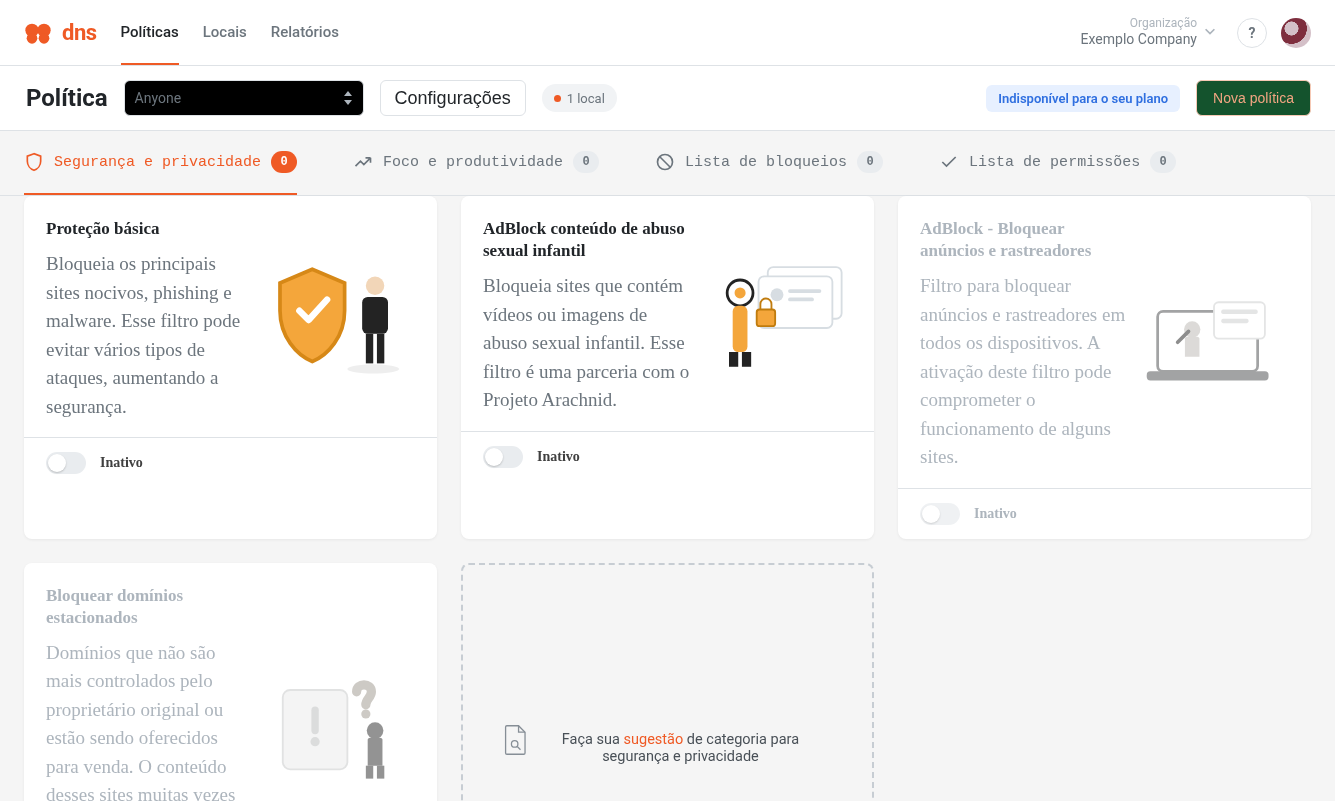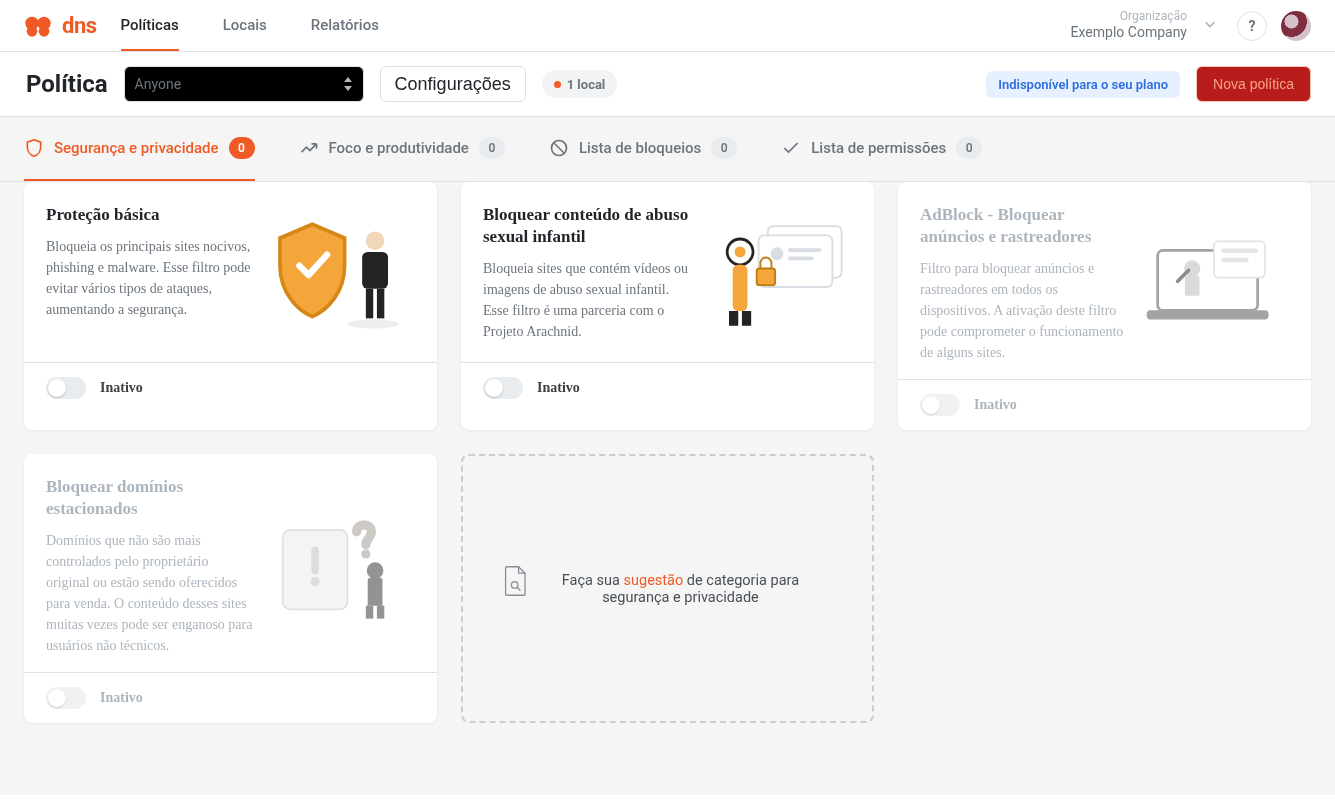--- a/index.html
+++ b/index.html
@@ -18,47 +18,47 @@
     font-family: -apple-system, BlinkMacSystemFont, "Segoe UI", Roboto, "Helvetica Neue", Arial, sans-serif;
     font-size: 14px;
     color: var(--text);
     background: var(--bg-card);
   }
   
   .topnav {
     display: flex;
     align-items: center;
     padding: 0 24px;
-    height: 52px;
+    height: 66px;
     border-bottom: 1px solid var(--border);
   }
   .logo {
     display: flex;
     align-items: center;
     gap: 6px;
     margin-right: 24px;
     color: var(--orange);
     font-weight: 700;
     font-size: 22px;
     letter-spacing: -0.5px;
   }
   .logo svg { width: 32px; height: 24px; }
-  .navtabs { display: flex; gap: 44px; font-size: 15px; height: 100%; }
+  .navtabs { display: flex; gap: 24px; font-size: 15px; height: 100%; }
   .navtab {
     display: flex;
     align-items: center;
     color: var(--text-muted);
     cursor: pointer;
     border-bottom: 2px solid transparent;
     height: 100%;
     font-weight: 500;
   }
   .navtab.active { color: var(--text); border-bottom-color: var(--orange); }
   .topnav-spacer { flex: 1; }
-  .org-block { text-align: right; line-height: 1.25; margin-right: 16px; }
+  .org-block { text-align: right; line-height: 1.25; margin-right: 6px; }
   .org-label { font-size: 12px; color: var(--text-disabled); }
   .org-name { font-size: 14px; color: var(--text-muted); }
   .chevron { margin-right: 20px; color: var(--text-disabled); cursor: pointer; }
   .help-btn {
     width: 30px; height: 30px; border: 1px solid var(--border); border-radius: 50%;
     display: flex; align-items: center; justify-content: center;
     color: var(--text-muted); font-weight: 700; cursor: pointer; margin-right: 14px;
   }
   .avatar {
     width: 30px; height: 30px; border-radius: 50%;
@@ -77,39 +77,40 @@
   }
   .select-box .caret { font-size: 12px; color: var(--text-disabled); line-height: 0.7; }
   .cfg-btn {
     border: 1px solid var(--border); border-radius: 6px; height: 36px;
     padding: 0 14px; background: #fff; cursor: pointer; color: var(--text);
     font-size: 18px;
   }
   .local-badge {
     display: inline-flex; align-items: center; gap: 6px;
     background: #f1f3f5; border-radius: 14px; height: 28px; padding: 0 12px;
-    color: var(--text-muted); font-weight: 700; font-size: 13px;
+    color: var(--text-muted); font-weight: 400; font-size: 13px;
   }
   .local-badge .dot { width: 7px; height: 7px; border-radius: 50%; background: var(--orange); }
   .ph-spacer { flex: 1; }
   .plan-badge {
     background: #e7f0ff; color: #2f6fe0; border-radius: 6px;
     padding: 6px 12px; font-size: 13px; font-weight: 600;
   }
   .new-policy-btn {
-    border: 1px solid #f6c9b5; color: #f2a582; background: #b91c1c;
+    border: 1px solid #f6c9b5; color: #f2a582; background: #14532d;
     border-radius: 6px; height: 36px; padding: 0 16px; font-size: 14px;
     cursor: not-allowed;
   }
   
   .content-area { background: var(--bg-page); min-height: calc(100vh - 58px - 65px); }
   .subtabs {
-    display: flex; gap: 44px; padding: 0 24px;
+    display: flex; gap: 56px; padding: 0 24px;
     border-bottom: 1px solid var(--border);
     background: var(--bg-page);
+    font-family: Liberation Mono, monospace;
   }
   .subtab {
     display: flex; align-items: center; gap: 10px;
     padding: 20px 0; color: var(--text-muted); cursor: pointer;
     border-bottom: 2px solid transparent; font-size: 15px; font-weight: 500;
   }
   .subtab.active { color: var(--orange); border-bottom-color: var(--orange); }
   .count-pill {
     min-width: 26px; height: 22px; border-radius: 11px;
     display: inline-flex; align-items: center; justify-content: center;
@@ -124,21 +125,21 @@
     gap: 24px; padding: 0 24px 24px;
   }
   .card {
     background: var(--bg-card); border-radius: 8px;
     box-shadow: 0 1px 3px rgba(0,0,0,0.06);
     display: flex; flex-direction: column; font-family: Liberation Serif, serif;
   }
   .card-body { padding: 22px 22px 16px; display: flex; gap: 12px; min-height: 180px; }
   .card-text { flex: 1; }
   .card-title { font-size: 17px; font-weight: 700; margin-bottom: 10px; line-height: 1.3; }
-  .card-desc { font-size: 14px; color: var(--text-muted); line-height: 1.5; }
+  .card-desc { font-size: 19px; color: var(--text-muted); line-height: 1.5; }
   .card-illus { width: 150px; display: flex; align-items: center; justify-content: center; flex-shrink: 0;}
   .card-footer {
     border-top: 1px solid var(--border);
     padding: 14px 22px; display: flex; align-items: center; gap: 14px;
   }
   .toggle {
     width: 40px; height: 22px; background: #e9ecef; border-radius: 11px;
     position: relative; cursor: pointer;
   }
   .toggle::after {
@@ -295,21 +296,21 @@
       </div>
       <div class="card-footer">
         <div class="toggle"></div>
         <span class="status-text">Inativo</span>
       </div>
     </div>
 
     <div class="card">
       <div class="card-body">
         <div class="card-text">
-          <div class="card-title">Bloquear conteúdo de abuso sexual infantil</div>
+          <div class="card-title">AdBlock conteúdo de abuso sexual infantil</div>
           <div class="card-desc">Bloqueia sites que contém vídeos ou imagens de abuso sexual infantil. Esse filtro é uma parceria com o Projeto Arachnid.</div>
         </div>
         <div class="card-illus">
           <svg width="150" height="120" viewBox="0 0 160 130">
             <rect x="70" y="12" width="80" height="56" rx="6" fill="#fff" stroke="#d7dde2" stroke-width="2"></rect>
             <rect x="60" y="22" width="80" height="56" rx="6" fill="#fff" stroke="#d7dde2" stroke-width="2"></rect>
             <circle cx="80" cy="42" r="7" fill="#d7dde2"></circle>
             <rect x="92" y="36" width="36" height="4" rx="2" fill="#d7dde2"></rect>
             <rect x="92" y="45" width="28" height="4" rx="2" fill="#d7dde2"></rect>
             <circle cx="40" cy="40" r="14" fill="none" stroke="#232323" stroke-width="3"></circle>

